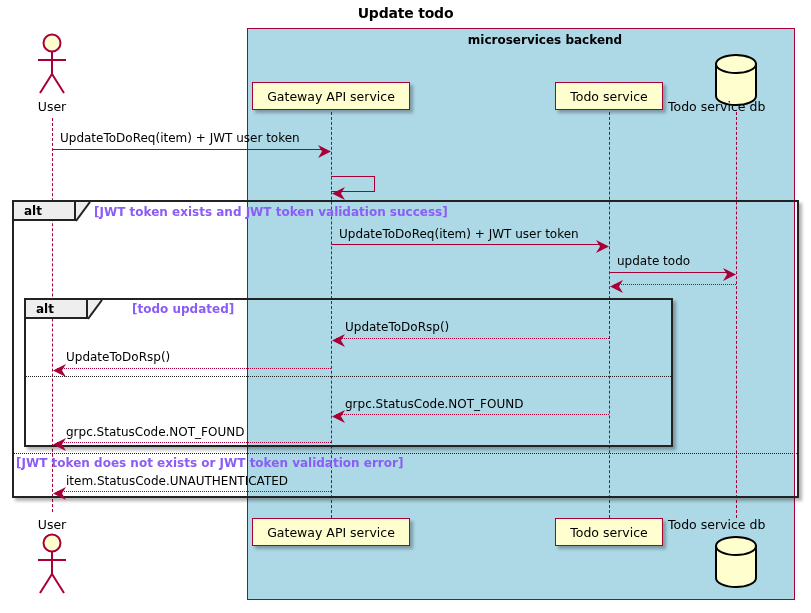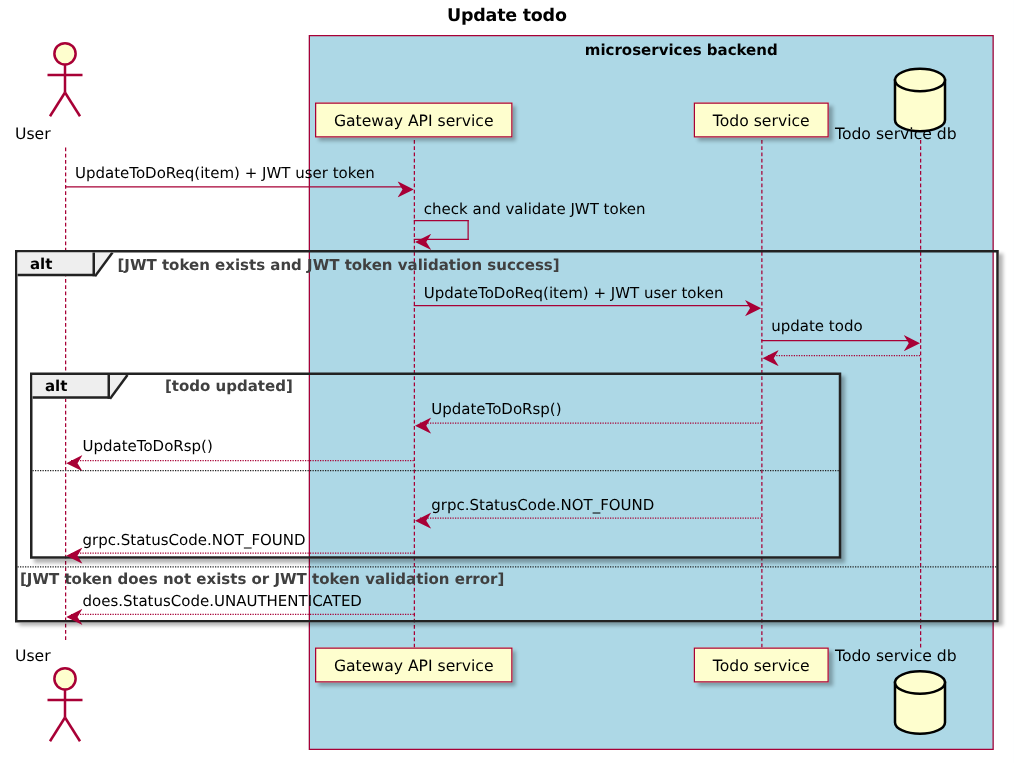--- a/index.html
+++ b/index.html
@@ -65,20 +65,21 @@
     justify-content: center;
     box-shadow: 3px 3px 3px rgba(0,0,0,0.28);
     white-space: nowrap;
   }
 
   
   .actor-svg { overflow: visible; }
   .actor-label {
     font-size: 12.5px;
     color: #000000;
+    text-align: center;
     white-space: nowrap;
   }
 
   
   .db-label {
     font-size: 12.5px;
     color: #000000;
     text-align: left;
     white-space: nowrap;
   }
@@ -122,21 +123,21 @@
     display: flex;
     align-items: center;
     padding-left: 10px;
     font-size: 12px;
     font-weight: bold;
     color: #000000;
   }
   .alt-cond {
     font-size: 12px;
     font-weight: bold;
-    color: #404040;
+    color: #8b5cf6;
     white-space: nowrap;
   }
   .alt-divider {
     height: 0;
     border-top: 1.5px dotted #222222;
   }
 </style>
 </head>
 <body>
 
@@ -182,21 +183,20 @@
   <div class="abs db-label" style="left:668px; top:99px; width:136px;">Todo service db</div>
 
   <div class="abs msg-label" style="left:60px; top:131px;">UpdateToDoReq(item) + JWT user token</div>
   <div class="abs msg-line" style="left:52px; top:149px; width:272px;"></div>
   <div class="abs arrowhead" style="left:318px; top:143px;">
     <svg width="14" height="13" viewBox="0 0 14 13">
         <path d="M0 0 L13 6.5 L0 13 L4 6.5 Z" fill="#A80036"></path>
       </svg>
   </div>
 
-  <div class="abs msg-label" style="left:339px; top:160px;">check and validate JWT token</div>
   <div class="abs self-loop" style="left:331px; top:176px; width:44px;"></div>
   <div class="abs arrowhead" style="left:331px; top:185px;">
     <svg width="14" height="13" viewBox="0 0 14 13">
         <path d="M14 0 L1 6.5 L14 13 L10 6.5 Z" fill="#A80036"></path>
       </svg>
   </div>
 
   <div class="abs alt-frame" style="left:12px; top:200px; width:787px; height:298px;"></div>
 
   <div class="abs alt-tab" style="left:14px; top:202px; width:62px;">
@@ -276,21 +276,21 @@
   <div class="abs msg-line dotted" style="left:57px; top:442px; width:274px;"></div>
   <div class="abs arrowhead" style="left:52px; top:436px;">
     <svg width="14" height="13" viewBox="0 0 14 13">
         <path d="M14 0 L1 6.5 L14 13 L10 6.5 Z" fill="#A80036"></path>
       </svg>
   </div>
 
   <div class="abs alt-divider" style="left:14px; top:453px; width:783px;"></div>
   <div class="abs alt-cond" style="left:16px; top:456px;">[JWT token does not exists or JWT token validation error]</div>
 
-  <div class="abs msg-label" style="left:66px; top:474px;">does.StatusCode.UNAUTHENTICATED</div>
+  <div class="abs msg-label" style="left:66px; top:474px;">item.StatusCode.UNAUTHENTICATED</div>
   <div class="abs msg-line dotted" style="left:57px; top:491px; width:274px;"></div>
   <div class="abs arrowhead" style="left:52px; top:485px;">
     <svg width="14" height="13" viewBox="0 0 14 13">
         <path d="M14 0 L1 6.5 L14 13 L10 6.5 Z" fill="#A80036"></path>
       </svg>
   </div>
 
   <div class="abs actor-label" style="left:12px; top:517px; width:80px;">User</div>
   <div class="abs" style="left:32px; top:533px; width:40px; height:62px;">
     <svg class="actor-svg" width="40" height="62" viewBox="0 0 40 62">

